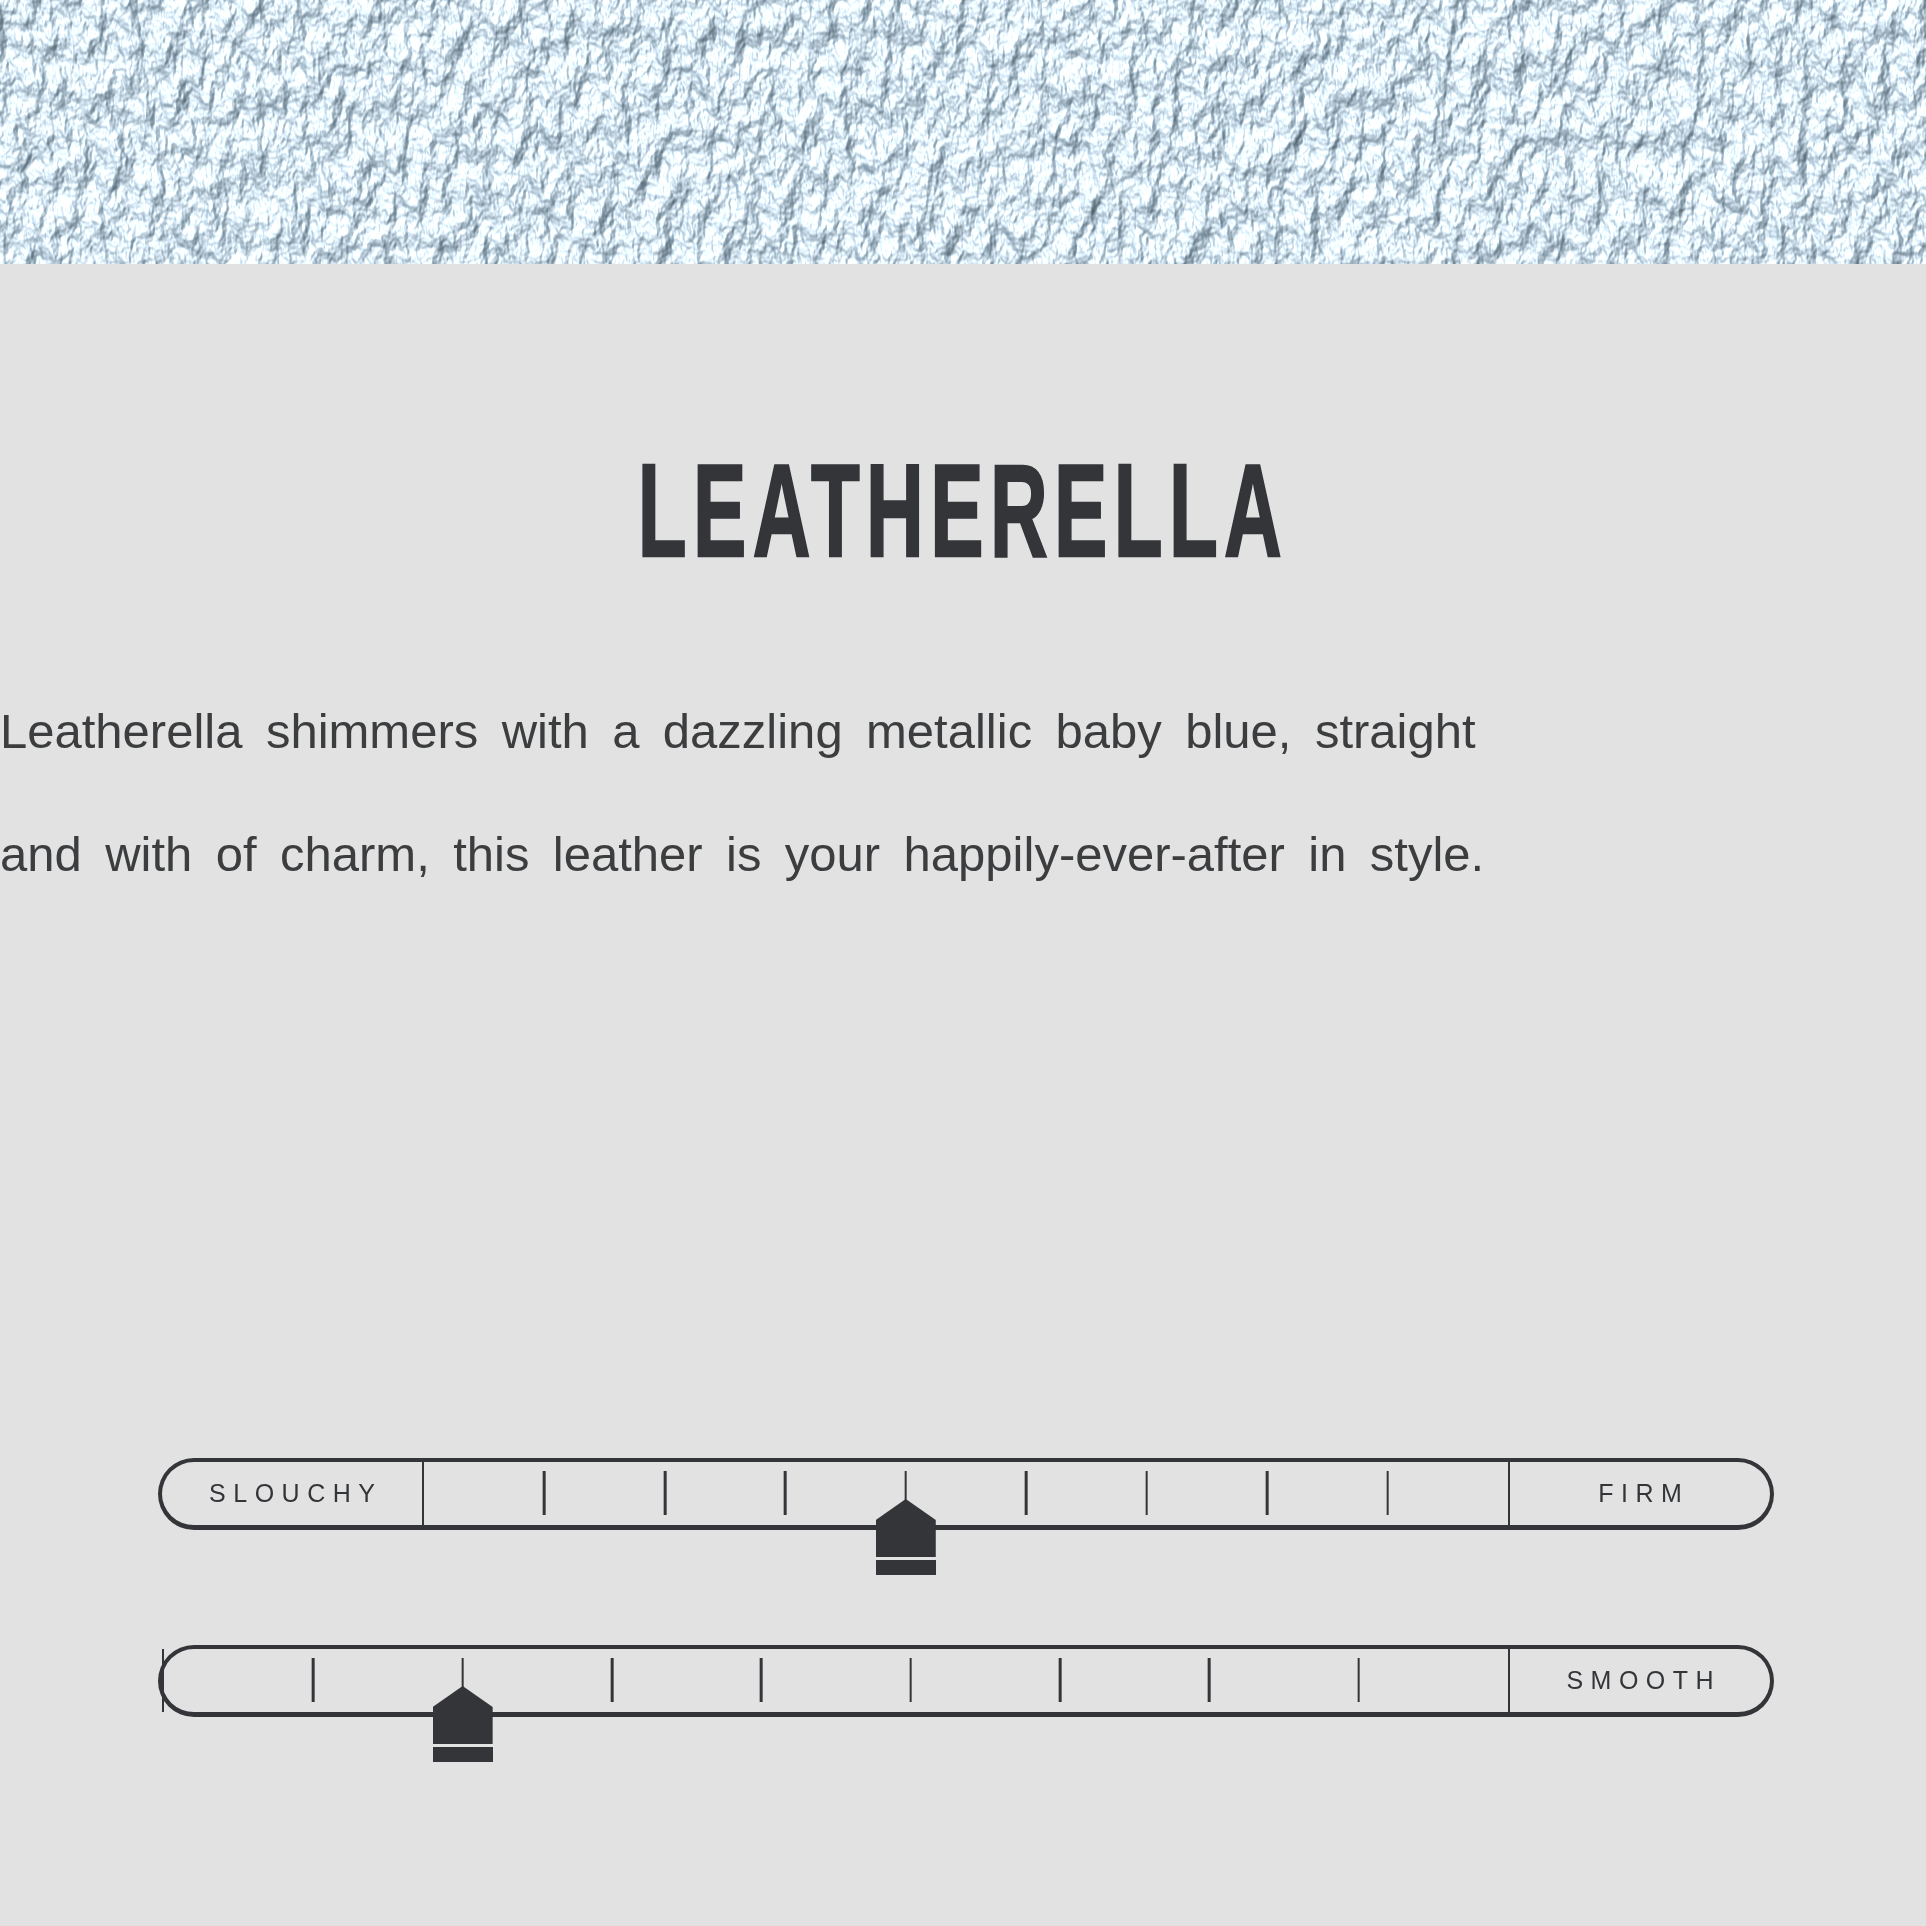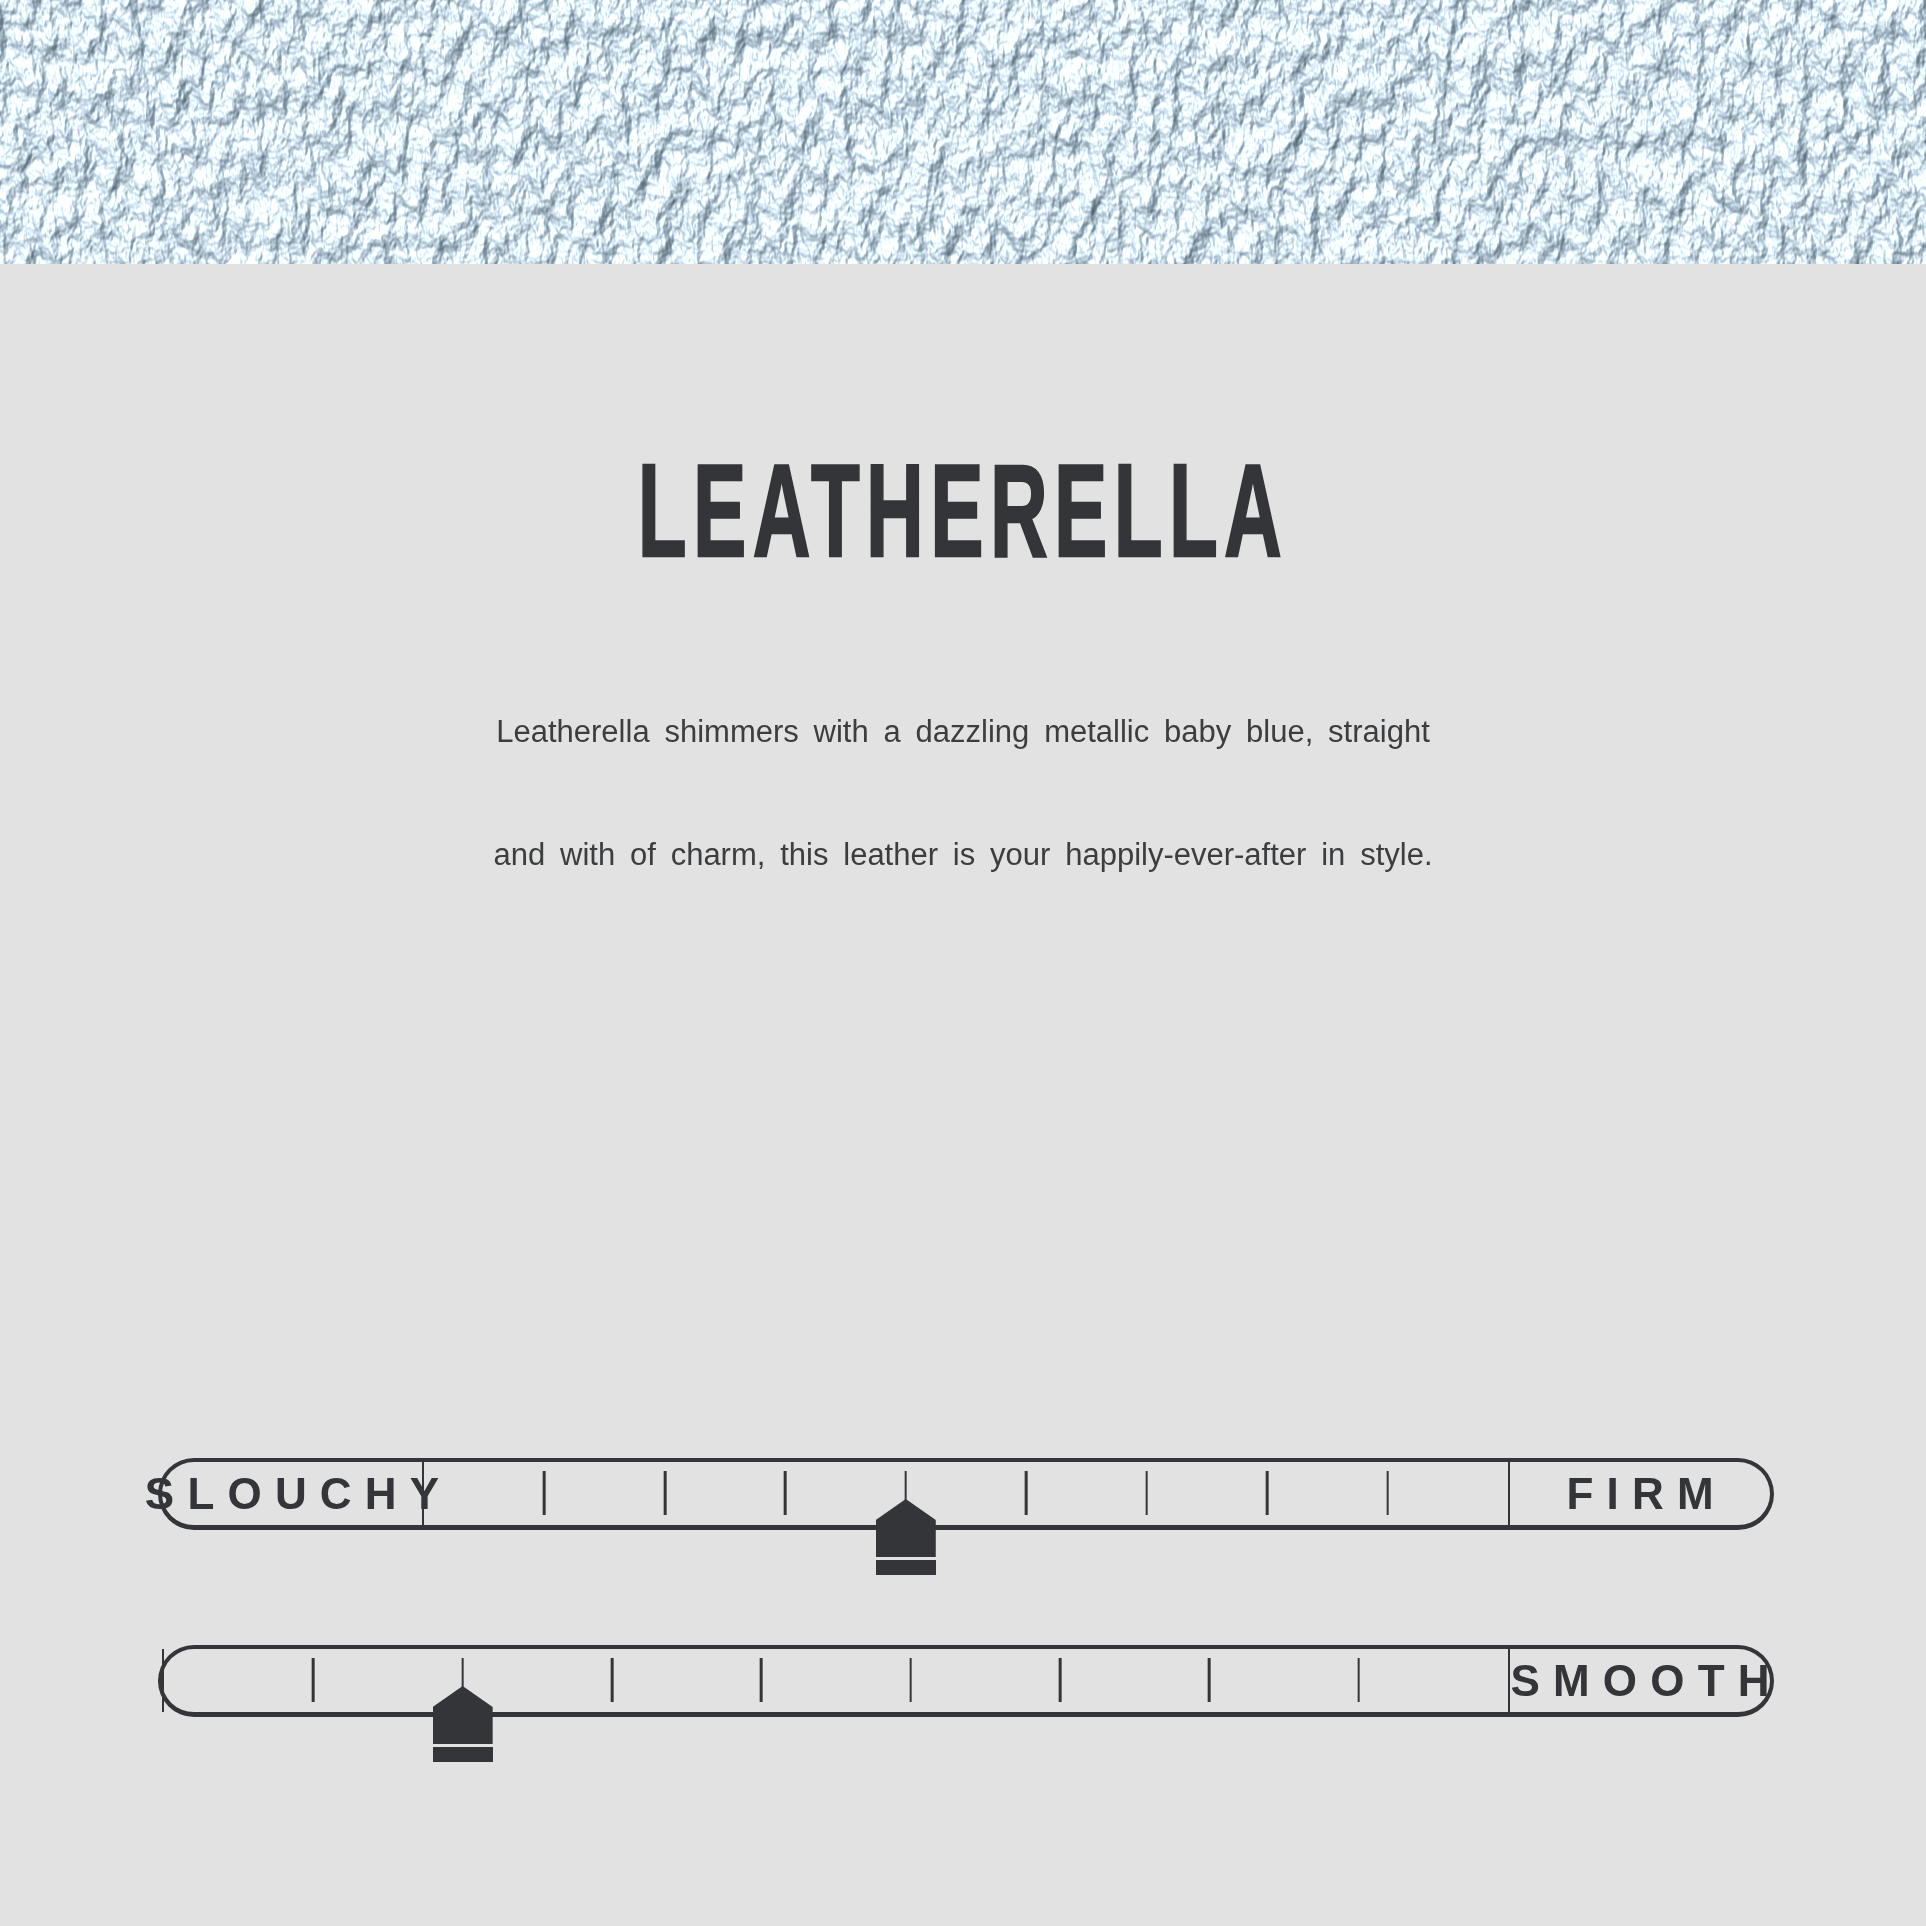--- a/index.html
+++ b/index.html
@@ -39,22 +39,22 @@
     color: var(--ink, #333538);
     -webkit-text-stroke: 2.3px var(--ink, #333538);
     transform: scaleX(0.61);
   }
 
   
   .desc {
     position: absolute;
     left: 0; top: 670px;
     width: 100%;
-    text-align: center;
-    font-size: 31px;
+    text-align: left;
+    font-size: 49px;
     line-height: 123px;
     word-spacing: 0.20em;
     color: var(--body-ink, #3b3d3f);
   }
   .desc p { margin: 0; }
 
   
   .scale {
     position: absolute;
     left: 158px;
@@ -71,22 +71,22 @@
   .scale-2 { top: 1645px; }
 
   .cap {
     display: flex;
     align-items: center;
     justify-content: center;
     width: 260px;
     flex: 0 0 auto;
   }
   .cap-label {
-    font-weight: 700;
-    font-size: 44px;
+    font-weight: 400;
+    font-size: 25px;
     line-height: 1;
     letter-spacing: 0.30em;
     padding-left: 0.30em; 
     color: var(--ink, #333538);
     white-space: nowrap;
   }
   .track {
     position: relative;
     flex: 1 1 auto;
     border-left: 2.3px solid var(--ink, #333538);

